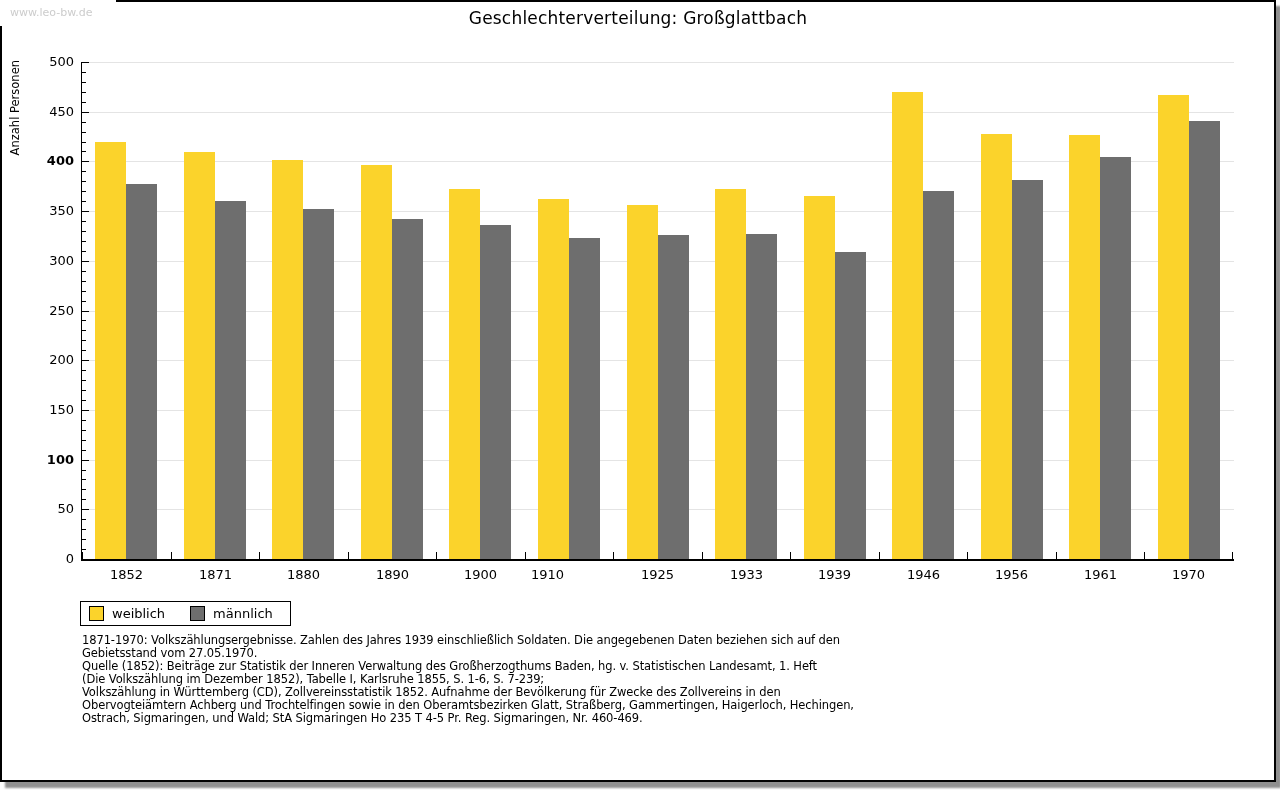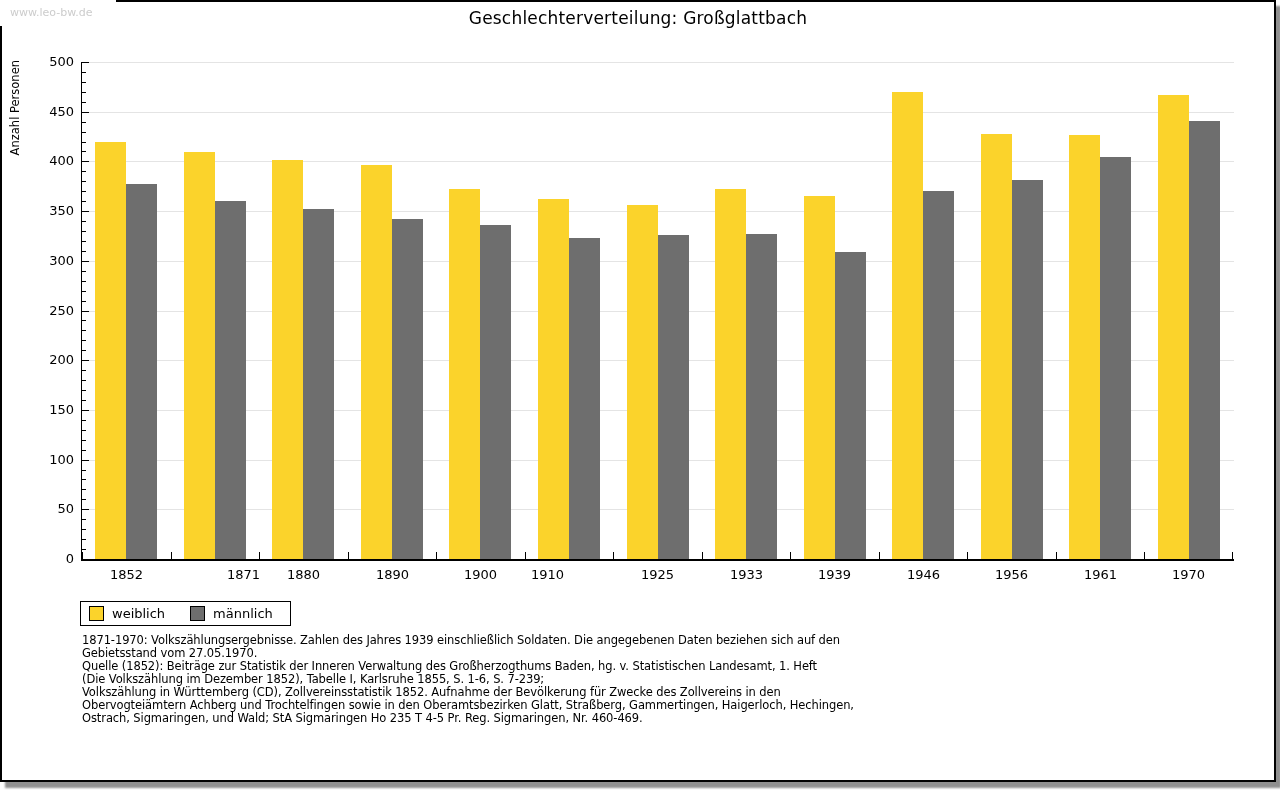--- a/index.html
+++ b/index.html
@@ -100,21 +100,21 @@
       <div class="gridline" style="top: 199px;"></div>
       <div class="gridline" style="top: 149px;"></div>
       <div class="gridline" style="top: 99px;"></div>
       <div class="gridline" style="top: 50px;"></div>
       <div class="gridline" style="top: 0px;"></div>
       <div class="bar" style="left: 13px; width: 31px; top: 80px; height: 417px; background: rgb(251, 211, 43);"></div>
       <div class="bar" style="left: 44px; width: 31px; top: 122px; height: 375px; background: rgb(110, 110, 110);"></div>
       <div class="xtick-label" style="left: 0px; width: 89px; top: 505px;">1852</div>
       <div class="bar" style="left: 102px; width: 31px; top: 90px; height: 407px; background: rgb(251, 211, 43);"></div>
       <div class="bar" style="left: 133px; width: 31px; top: 139px; height: 358px; background: rgb(110, 110, 110);"></div>
-      <div class="xtick-label" style="left: 89px; width: 89px; top: 505px; text-align: right;">1871</div>
+      <div class="xtick-label" style="left: 89px; width: 89px; top: 505px;">1871</div>
       <div class="bar" style="left: 190px; width: 31px; top: 98px; height: 399px; background: rgb(251, 211, 43);"></div>
       <div class="bar" style="left: 221px; width: 31px; top: 147px; height: 350px; background: rgb(110, 110, 110);"></div>
       <div class="xtick-label" style="left: 177px; width: 89px; top: 505px;">1880</div>
       <div class="bar" style="left: 279px; width: 31px; top: 103px; height: 394px; background: rgb(251, 211, 43);"></div>
       <div class="bar" style="left: 310px; width: 31px; top: 157px; height: 340px; background: rgb(110, 110, 110);"></div>
       <div class="xtick-label" style="left: 266px; width: 89px; top: 505px;">1890</div>
       <div class="bar" style="left: 367px; width: 31px; top: 127px; height: 370px; background: rgb(251, 211, 43);"></div>
       <div class="bar" style="left: 398px; width: 31px; top: 163px; height: 334px; background: rgb(110, 110, 110);"></div>
       <div class="xtick-label" style="left: 354px; width: 89px; top: 505px;">1900</div>
       <div class="bar" style="left: 456px; width: 31px; top: 137px; height: 360px; background: rgb(251, 211, 43);"></div>
@@ -186,27 +186,27 @@
       <div class="ytick" style="top: 70px; width: 4px;"></div>
       <div class="ytick" style="top: 60px; width: 4px;"></div>
       <div class="ytick" style="top: 50px; width: 7px;"></div>
       <div class="ytick" style="top: 40px; width: 4px;"></div>
       <div class="ytick" style="top: 30px; width: 4px;"></div>
       <div class="ytick" style="top: 20px; width: 4px;"></div>
       <div class="ytick" style="top: 10px; width: 4px;"></div>
       <div class="ytick" style="top: 0px; width: 7px;"></div>
       <div class="ytick-label" style="top: 490px;">0</div>
       <div class="ytick-label" style="top: 440px;">50</div>
-      <div class="ytick-label" style="top: 391px;">100</div>
+      <div class="ytick-label" style="top: 391px; font-weight: bold;">100</div>
       <div class="ytick-label" style="top: 341px;">150</div>
       <div class="ytick-label" style="top: 291px;">200</div>
       <div class="ytick-label" style="top: 242px;">250</div>
       <div class="ytick-label" style="top: 192px;">300</div>
       <div class="ytick-label" style="top: 142px;">350</div>
-      <div class="ytick-label" style="top: 92px;">400</div>
+      <div class="ytick-label" style="top: 92px; font-weight: bold;">400</div>
       <div class="ytick-label" style="top: 43px;">450</div>
       <div class="ytick-label" style="top: -7px; text-align: right;">500</div>
       <div class="xtick" style="left: 0px; height: 7px;"></div>
       <div class="xtick" style="left: 89px; height: 7px;"></div>
       <div class="xtick" style="left: 177px; height: 7px;"></div>
       <div class="xtick" style="left: 266px; height: 7px;"></div>
       <div class="xtick" style="left: 354px; height: 7px;"></div>
       <div class="xtick" style="left: 443px; height: 7px;"></div>
       <div class="xtick" style="left: 531px; height: 7px;"></div>
       <div class="xtick" style="left: 620px; height: 7px;"></div>

